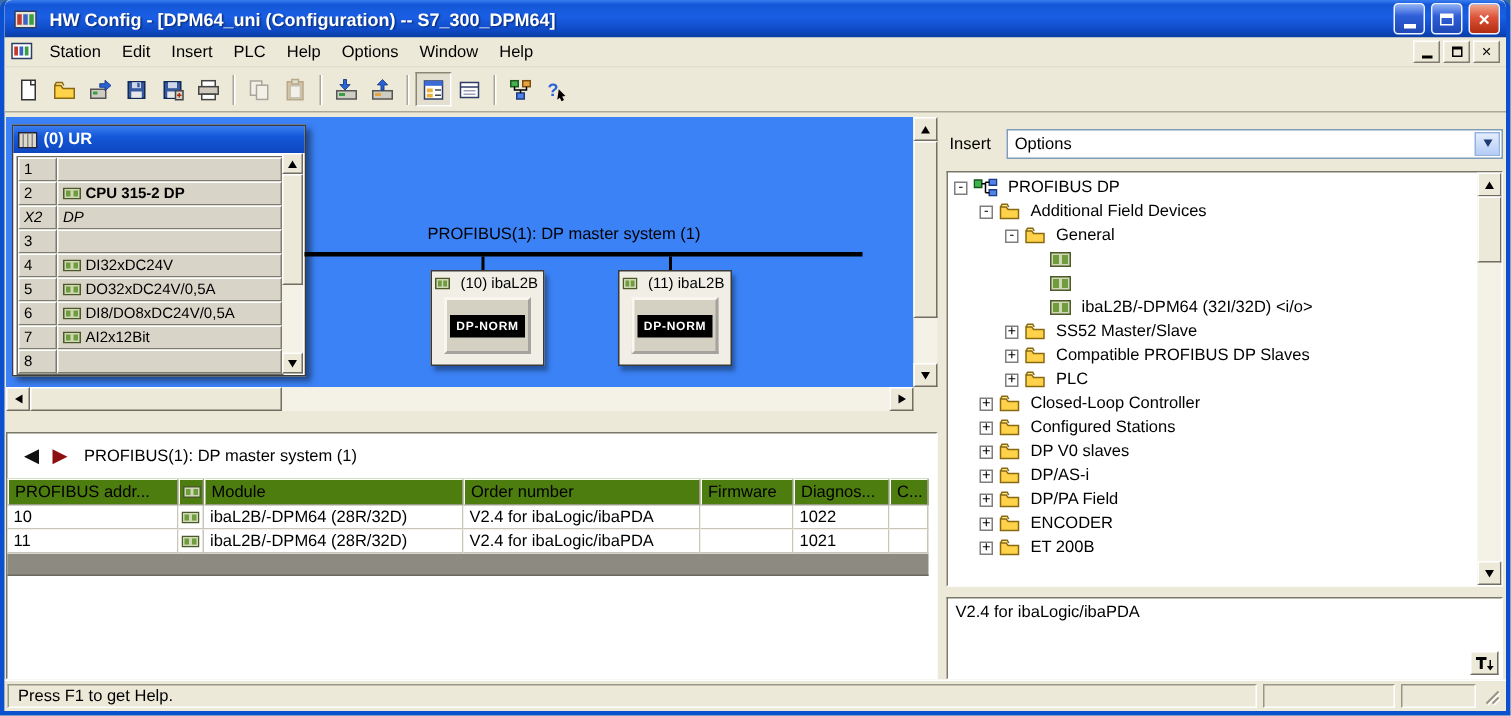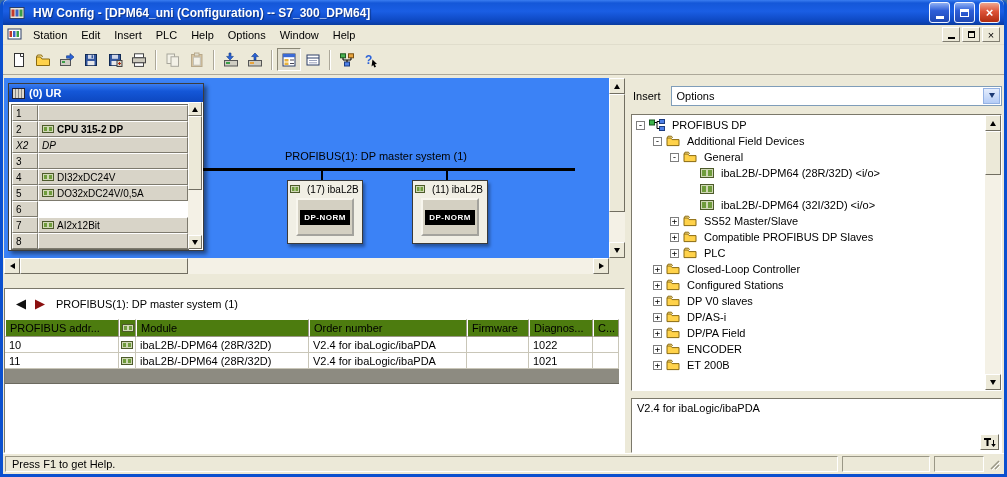--- a/index.html
+++ b/index.html
@@ -352,20 +352,28 @@
                 <svg width="12" height="8">
                     <rect x="0.5" y="0.5" width="11" height="7" fill="#cfd8b4" stroke="#4c5a2a"></rect>
                     <rect x="2" y="2" width="3" height="4" fill="#6f9c3c"></rect>
                     <rect x="7" y="2" width="3" height="4" fill="#6f9c3c"></rect>
                   </svg>
                 <span>DO32xDC24V/0,5A</span>
                 </span>
             </div>
             <div class="rack-row">
               <span class="rack-cell rc-slot">6</span>
+              <span class="rack-cell rc-mod">
+                <svg width="12" height="8">
+                    <rect x="0.5" y="0.5" width="11" height="7" fill="#cfd8b4" stroke="#4c5a2a"></rect>
+                    <rect x="2" y="2" width="3" height="4" fill="#6f9c3c"></rect>
+                    <rect x="7" y="2" width="3" height="4" fill="#6f9c3c"></rect>
+                  </svg>
+                <span>DI8/DO8xDC24V/0,5A</span>
+                </span>
             </div>
             <div class="rack-row">
               <span class="rack-cell rc-slot">7</span>
               <span class="rack-cell rc-mod">
                 <svg width="12" height="8">
                     <rect x="0.5" y="0.5" width="11" height="7" fill="#cfd8b4" stroke="#4c5a2a"></rect>
                     <rect x="2" y="2" width="3" height="4" fill="#6f9c3c"></rect>
                     <rect x="7" y="2" width="3" height="4" fill="#6f9c3c"></rect>
                   </svg>
                 <span>AI2x12Bit</span>
@@ -395,21 +403,21 @@
 
       <div class="slave" style="left:283px;top:102px;">
         <div class="slave-head">
           <span class="ticon">
             <svg width="10" height="8">
                 <rect x="0.5" y="0.5" width="9" height="7" fill="#cfd8b4" stroke="#4c5a2a"></rect>
                 <rect x="2" y="2" width="2.5" height="4" fill="#6f9c3c"></rect>
                 <rect x="5.5" y="2" width="2.5" height="4" fill="#6f9c3c"></rect>
               </svg>
             </span>
-          <span>(17) ibaL2B</span>
+          <span>(10) ibaL2B</span>
         </div>
         <div class="slave-module">
           <span class="dpnorm">DP-NORM</span>
         </div>
       </div>
       <div class="slave" style="left:408px;top:102px;">
         <div class="slave-head">
           <span class="ticon">
             <svg width="10" height="8">
                 <rect x="0.5" y="0.5" width="9" height="7" fill="#cfd8b4" stroke="#4c5a2a"></rect>
@@ -552,21 +560,20 @@
         </div>
         <div class="trow d3">
           <span class="texp-none"></span>
           <span class="ticon">
             <svg width="14" height="10">
                 <rect x="0.5" y="0.5" width="13" height="9" fill="#cfd8b4" stroke="#4c5a2a"></rect>
                 <rect x="2" y="2" width="4" height="6" fill="#6f9c3c"></rect>
                 <rect x="8" y="2" width="4" height="6" fill="#6f9c3c"></rect>
               </svg>
             </span>
-          <span class="tlabel">ibaL2B/-DPM64 (28R/32D) &lt;i/o&gt;</span>
         </div>
         <div class="trow d3">
           <span class="texp-none"></span>
           <span class="ticon">
             <svg width="14" height="10">
                 <rect x="0.5" y="0.5" width="13" height="9" fill="#cfd8b4" stroke="#4c5a2a"></rect>
                 <rect x="2" y="2" width="4" height="6" fill="#6f9c3c"></rect>
                 <rect x="8" y="2" width="4" height="6" fill="#6f9c3c"></rect>
               </svg>
             </span>

